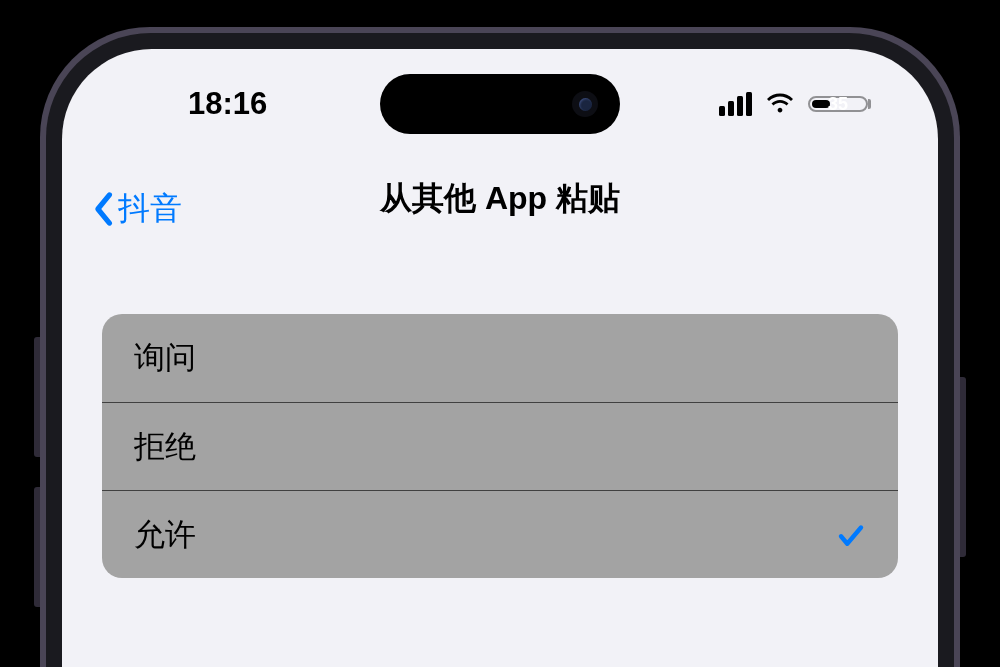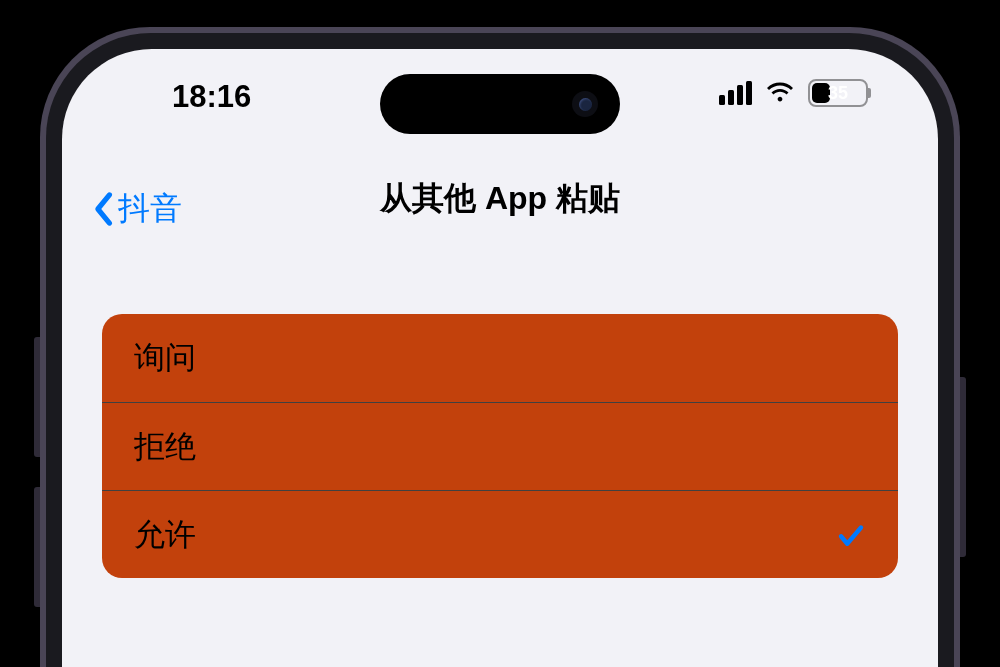--- a/index.html
+++ b/index.html
@@ -64,25 +64,25 @@
     .camera-inner {
       width: 13px;
       height: 13px;
       border-radius: 50%;
       background: #1a2540;
       box-shadow: inset 1px 1px 2px rgba(80,100,160,0.6);
     }
     .status-bar {
       position: absolute;
       top: 30px;
-      left: 0;
+      left: 16px;
       right: 0;
       height: 50px;
       display: flex;
-      align-items: flex-start;
+      align-items: center;
       justify-content: space-between;
       padding: 0 60px;
       z-index: 5;
     }
     .status-time {
       font-size: 31px;
       font-weight: 600;
       color: #000;
       margin-left: 50px;
     }
@@ -97,21 +97,21 @@
     .cellular span:nth-child(1){height:10px}
     .cellular span:nth-child(2){height:15px}
     .cellular span:nth-child(3){height:20px}
     .cellular span:nth-child(4){height:24px}
     .wifi {
       width: 32px;
       height: 24px;
     }
     .battery {
       width: 60px;
-      height: 28px;
+      height: 16px;
       border: 2px solid rgba(0,0,0,0.4);
       border-radius: 8px;
       position: relative;
       display: flex;
       align-items: center;
       padding: 2px;
     }
     .battery::after{
       content:"";
       position:absolute;
@@ -169,21 +169,21 @@
     .nav-title {
       font-size: 32px;
       font-weight: 600;
       color: #000;
     }
     .list {
       position: absolute;
       top: 265px;
       left: 40px;
       right: 40px;
-      background: #c2410c;
+      background: #a3a3a3;
       border-radius: 20px;
       overflow: hidden;
     }
     .list-item {
       height: 88px;
       display: flex;
       align-items: center;
       justify-content: space-between;
       padding: 0 32px;
       font-size: 31px;

